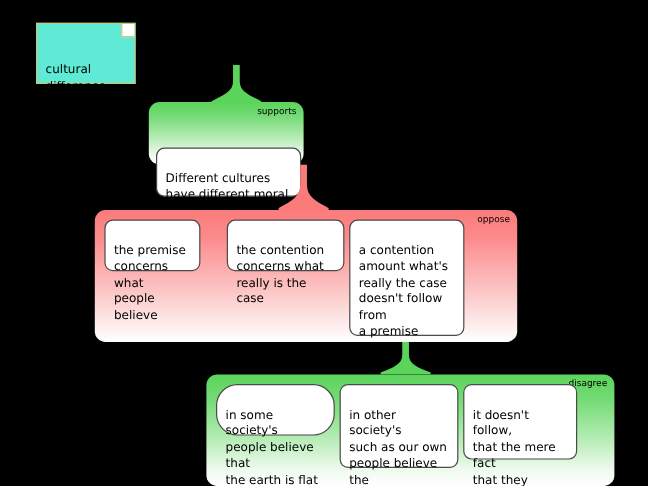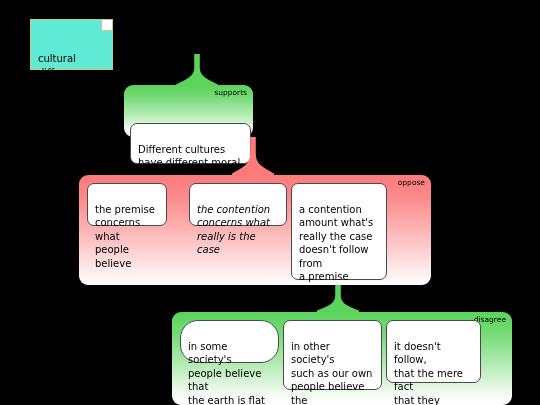--- a/index.html
+++ b/index.html
@@ -127,21 +127,21 @@
     </svg>
   </div>
 
   <div class="group red" style="left:79px; top:175px; width:352px; height:110px;">
     <span class="glabel">oppose</span>
     <div class="card" style="left:8px; top:8px; width:80px; height:43px;">
       <span>the premise
 concerns what
 people believe</span>
     </div>
-    <div class="card" style="left:110px; top:8px; width:98px; height:43px;font-style:italic;">
+    <div class="card" style="left:110px; top:8px; width:98px; height:43px;">
       <span>the contention
 concerns what
 really is the case</span>
     </div>
     <div class="card" style="left:212px; top:8px; width:96px; height:97px;">
       <span>a contention
 amount what's
 really the case
 doesn't follow from
 a premise about

